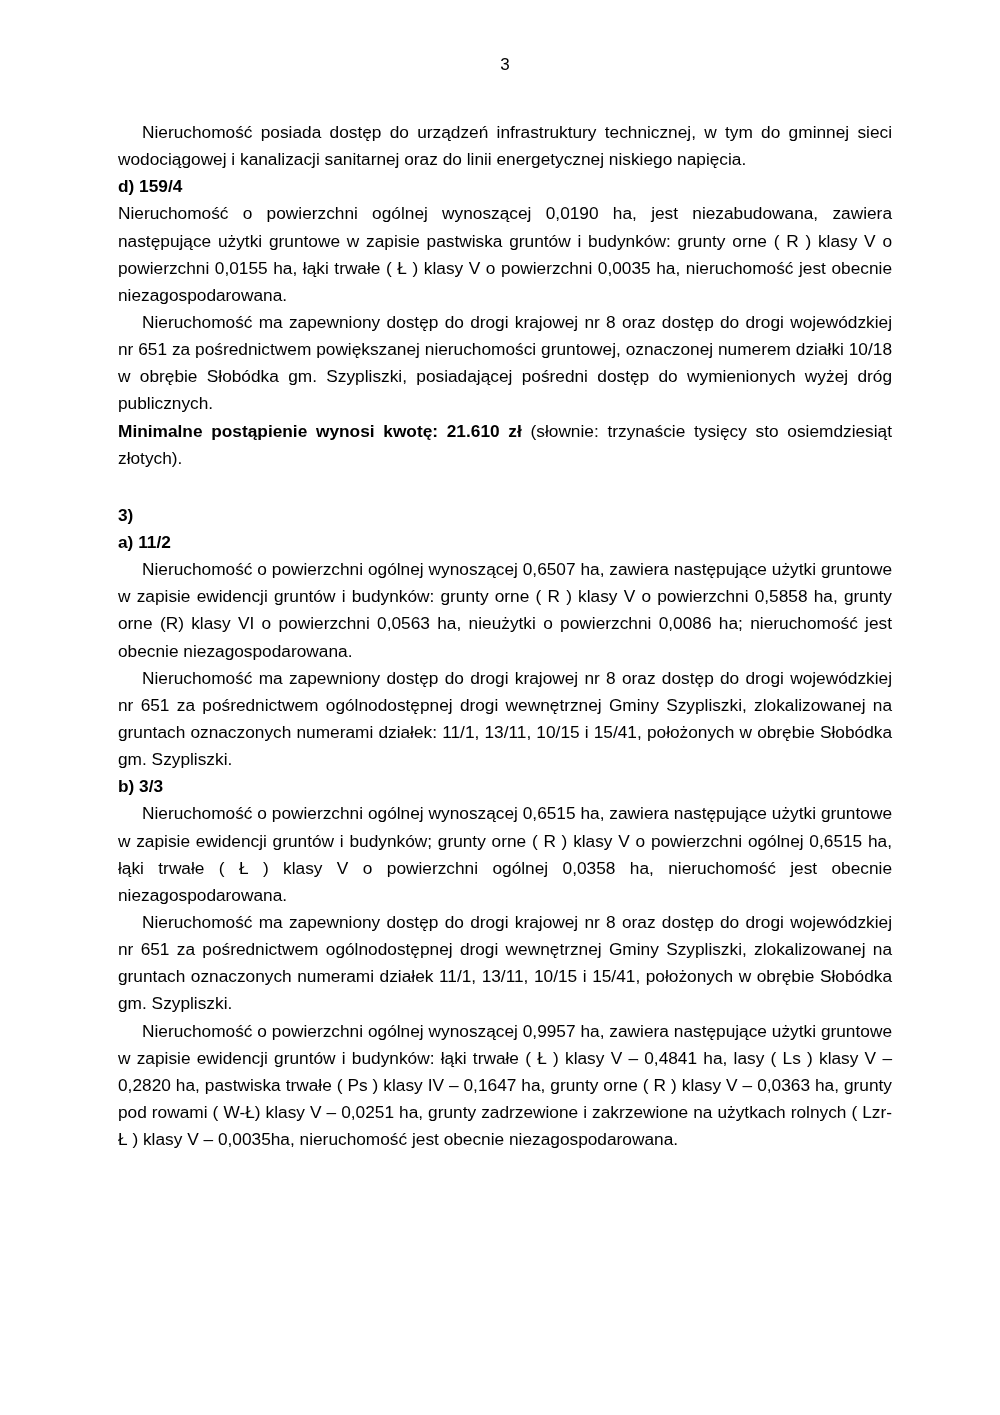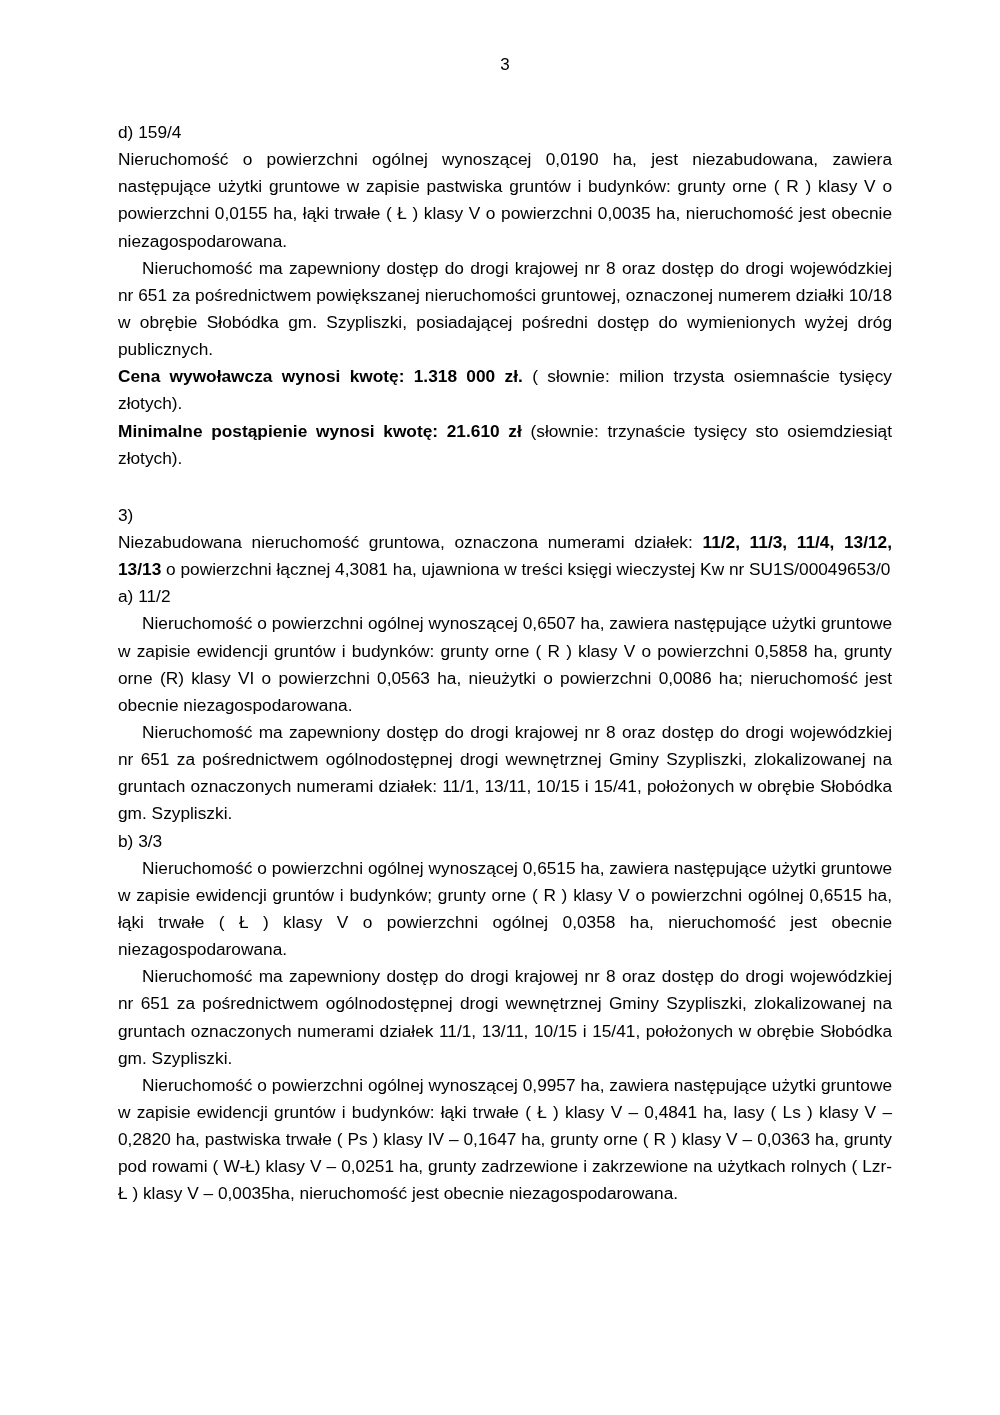--- a/index.html
+++ b/index.html
@@ -32,41 +32,40 @@
     text-align: justify;
     text-justify: inter-word;
   }
   p {
     margin: 0;
   }
   p.indent {
     text-indent: 24px;
   }
   p.label {
-    font-weight: normal;
+    font-weight: bold;
   }
   .b { font-weight: bold; }
   .spacer {
     height: 30px;
   }
 </style>
 </head>
 <body>
 
 <div class="page">
   <div class="page-number">3</div>
   <div class="content" id="content-root">
+      <p class="indent"><span>Nieruchomość posiada dostęp do urządzeń infrastruktury technicznej, w tym do gminnej sieci wodociągowej i kanalizacji sanitarnej oraz do linii energetycznej niskiego napięcia.</span></p>
       <p class="label"><span>d) 159/4</span></p>
       <p><span>Nieruchomość o powierzchni ogólnej wynoszącej 0,0190 ha, jest niezabudowana, zawiera następujące użytki gruntowe w zapisie pastwiska gruntów i budynków: grunty orne ( R ) klasy V o powierzchni 0,0155 ha, łąki trwałe ( Ł ) klasy V o powierzchni 0,0035 ha, nieruchomość jest obecnie niezagospodarowana.</span></p>
       <p class="indent"><span>Nieruchomość ma zapewniony dostęp do drogi krajowej nr 8 oraz dostęp do drogi wojewódzkiej nr 651 za pośrednictwem powiększanej nieruchomości gruntowej, oznaczonej numerem działki 10/18 w obrębie Słobódka gm. Szypliszki, posiadającej pośredni dostęp do wymienionych wyżej dróg publicznych.</span></p>
-      <p><span class="b">Cena wywoławcza wynosi kwotę: 1.318 000 zł.</span><span> ( słownie: milion trzysta osiemnaście tysięcy złotych).</span></p>
       <p><span class="b">Minimalne postąpienie wynosi kwotę: 21.610 zł</span><span>  (słownie: trzynaście tysięcy sto osiemdziesiąt złotych).</span></p>
       <p class="spacer"></p>
       <p class="label"><span>3)</span></p>
-      <p><span>Niezabudowana nieruchomość gruntowa, oznaczona numerami działek: </span><span class="b">11/2, 11/3, 11/4, 13/12, 13/13</span><span> o powierzchni łącznej 4,3081 ha, ujawniona w treści księgi wieczystej Kw nr SU1S/00049653/0</span></p>
       <p class="label"><span>a) 11/2</span></p>
       <p class="indent"><span>Nieruchomość o powierzchni ogólnej wynoszącej 0,6507 ha, zawiera następujące użytki gruntowe w zapisie ewidencji gruntów i budynków: grunty orne ( R ) klasy V o powierzchni 0,5858 ha, grunty orne (R) klasy VI o powierzchni 0,0563 ha, nieużytki o powierzchni  0,0086 ha; nieruchomość jest obecnie niezagospodarowana.</span></p>
       <p class="indent"><span>Nieruchomość ma zapewniony dostęp do drogi krajowej nr 8 oraz dostęp do drogi wojewódzkiej nr 651 za pośrednictwem ogólnodostępnej drogi wewnętrznej Gminy Szypliszki, zlokalizowanej na gruntach oznaczonych numerami działek: 11/1, 13/11, 10/15 i 15/41, położonych w obrębie Słobódka gm. Szypliszki.</span></p>
       <p class="label"><span>b) 3/3</span></p>
       <p class="indent"><span>Nieruchomość o powierzchni ogólnej wynoszącej 0,6515 ha, zawiera następujące użytki gruntowe w zapisie ewidencji gruntów i budynków; grunty orne ( R ) klasy V o powierzchni ogólnej 0,6515 ha, łąki trwałe ( Ł ) klasy V o powierzchni ogólnej 0,0358 ha, nieruchomość jest obecnie niezagospodarowana.</span></p>
       <p class="indent"><span>Nieruchomość ma zapewniony dostęp do drogi krajowej nr 8 oraz dostęp do drogi wojewódzkiej nr 651 za pośrednictwem ogólnodostępnej drogi wewnętrznej Gminy Szypliszki, zlokalizowanej na gruntach oznaczonych numerami działek 11/1, 13/11, 10/15 i 15/41, położonych w obrębie Słobódka gm. Szypliszki.</span></p>
       <p class="indent"><span>Nieruchomość o powierzchni ogólnej wynoszącej 0,9957 ha,  zawiera następujące użytki gruntowe w zapisie ewidencji gruntów i budynków: łąki trwałe ( Ł ) klasy V – 0,4841 ha, lasy ( Ls ) klasy V – 0,2820 ha, pastwiska trwałe ( Ps ) klasy IV – 0,1647 ha, grunty orne ( R ) klasy V – 0,0363 ha, grunty pod rowami ( W-Ł) klasy V – 0,0251 ha, grunty zadrzewione i zakrzewione na użytkach rolnych ( Lzr-Ł ) klasy V – 0,0035ha, nieruchomość jest obecnie niezagospodarowana.</span></p>
     </div>
 </div>
 

